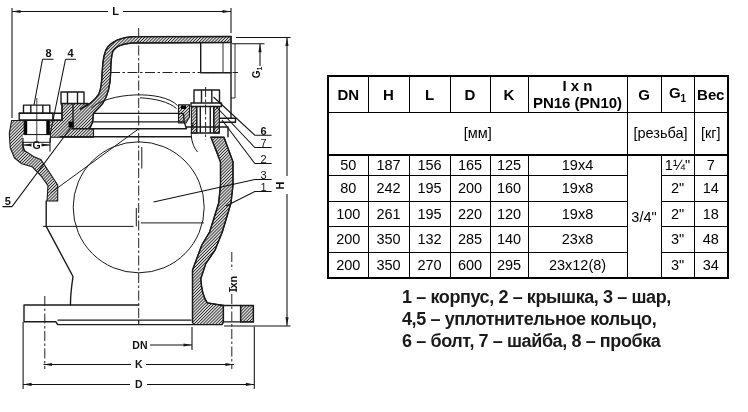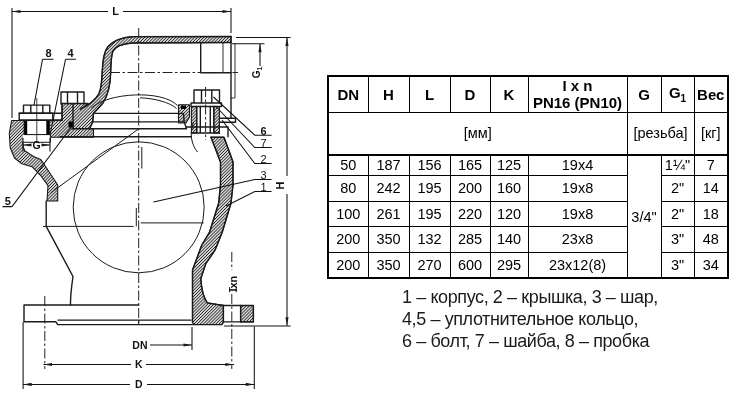--- a/index.html
+++ b/index.html
@@ -3,21 +3,21 @@
 <meta charset="utf-8">
 <style>
   html,body{margin:0;padding:0;background:#fff;}
   body{width:748px;height:412px;position:relative;font-family:"Liberation Sans",sans-serif;overflow:hidden;}
   #draw{position:absolute;left:0;top:0;}
   #tbl{position:absolute;left:327px;top:75px;border-collapse:collapse;table-layout:fixed;border:2px solid #000;}
   #tbl td{border:1px solid #000;text-align:center;vertical-align:middle;padding:0;font-size:14.5px;color:#000;white-space:nowrap;}
   #tbl .hd{font-weight:bold;font-size:15px;}
   #tbl .r2 td{border-bottom:2px solid #000;}
   #tbl sub{font-size:10px;}
-  #legend{position:absolute;left:402px;top:285.5px;font-size:18px;line-height:22.3px;color:#1a1a1a;font-weight:normal;letter-spacing:-0.4px;}
+  #legend{position:absolute;left:402px;top:285.5px;font-size:18px;line-height:22.3px;color:#1a1a1a;font-weight:bold;letter-spacing:-0.4px;}
 </style>
 </head>
 <body>
 <svg id="draw" width="748" height="412" viewBox="0 0 748 412">
   <defs>
     <pattern id="h1" width="2.2" height="2.2" patternUnits="userSpaceOnUse" patternTransform="rotate(-45)">
       <rect width="2.2" height="2.2" fill="#fff"></rect>
       <line x1="0" y1="1.1" x2="2.2" y2="1.1" stroke="#222" stroke-width="1"></line>
     </pattern>
     <marker id="none"></marker>

